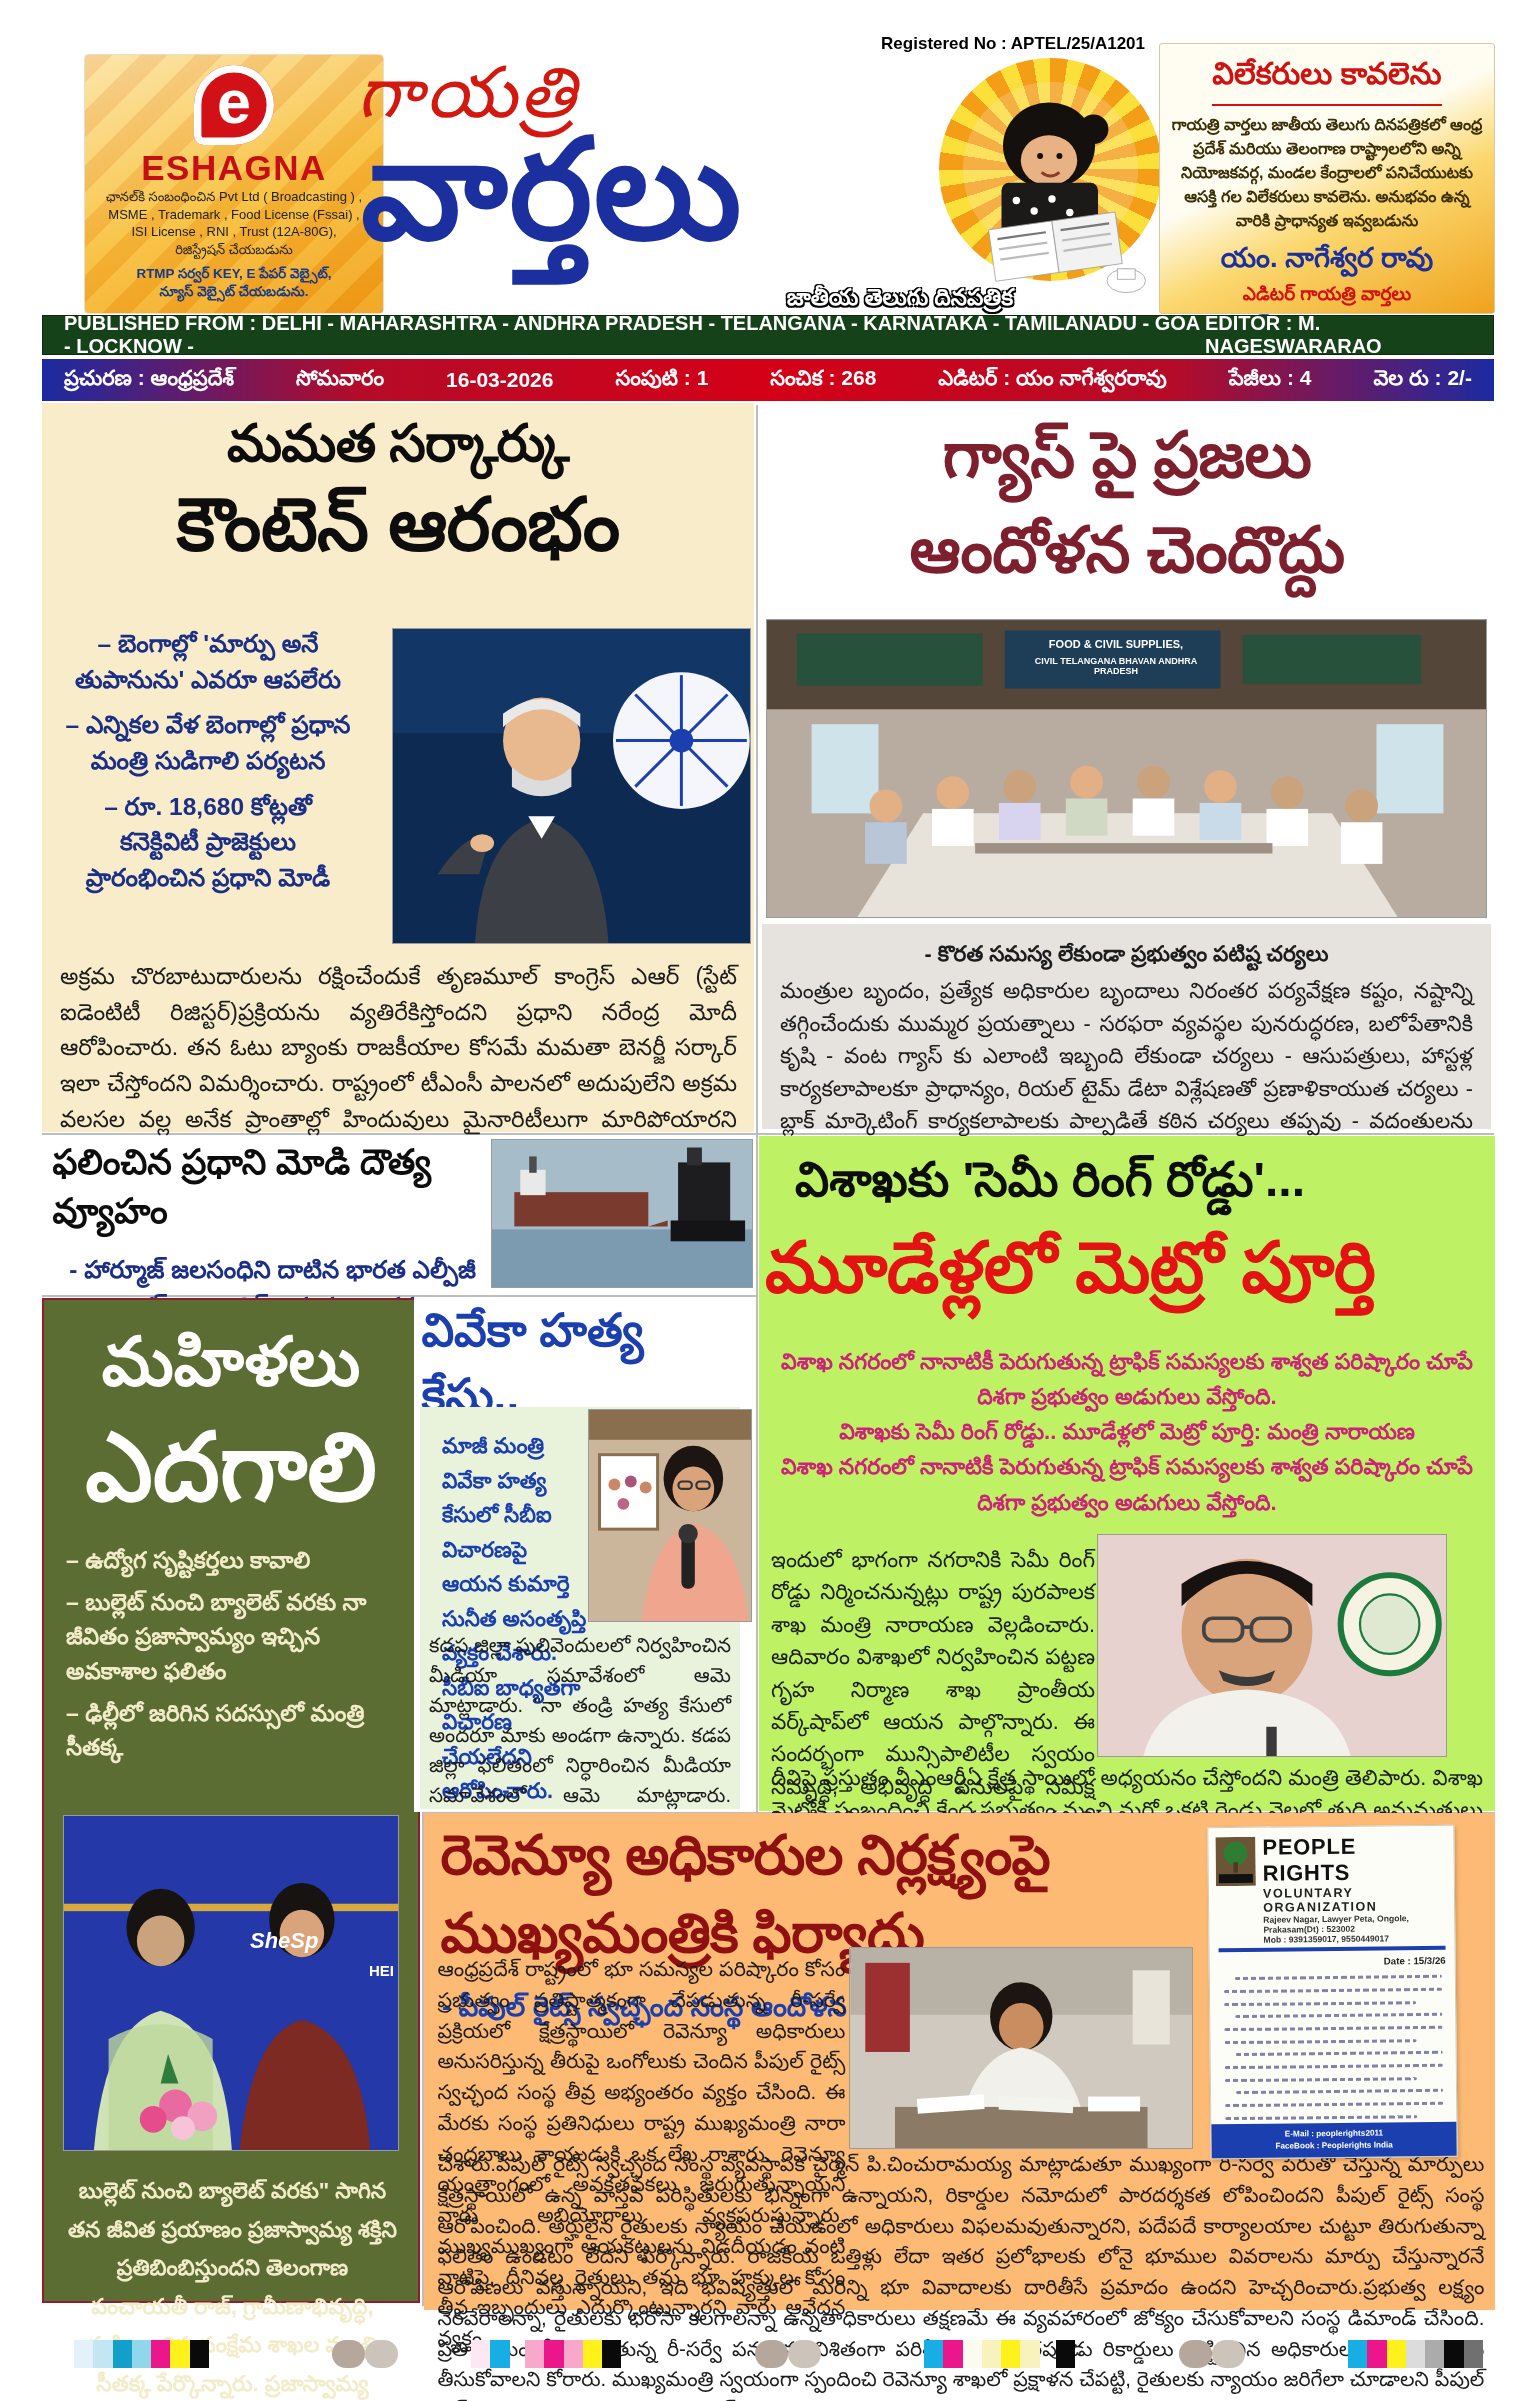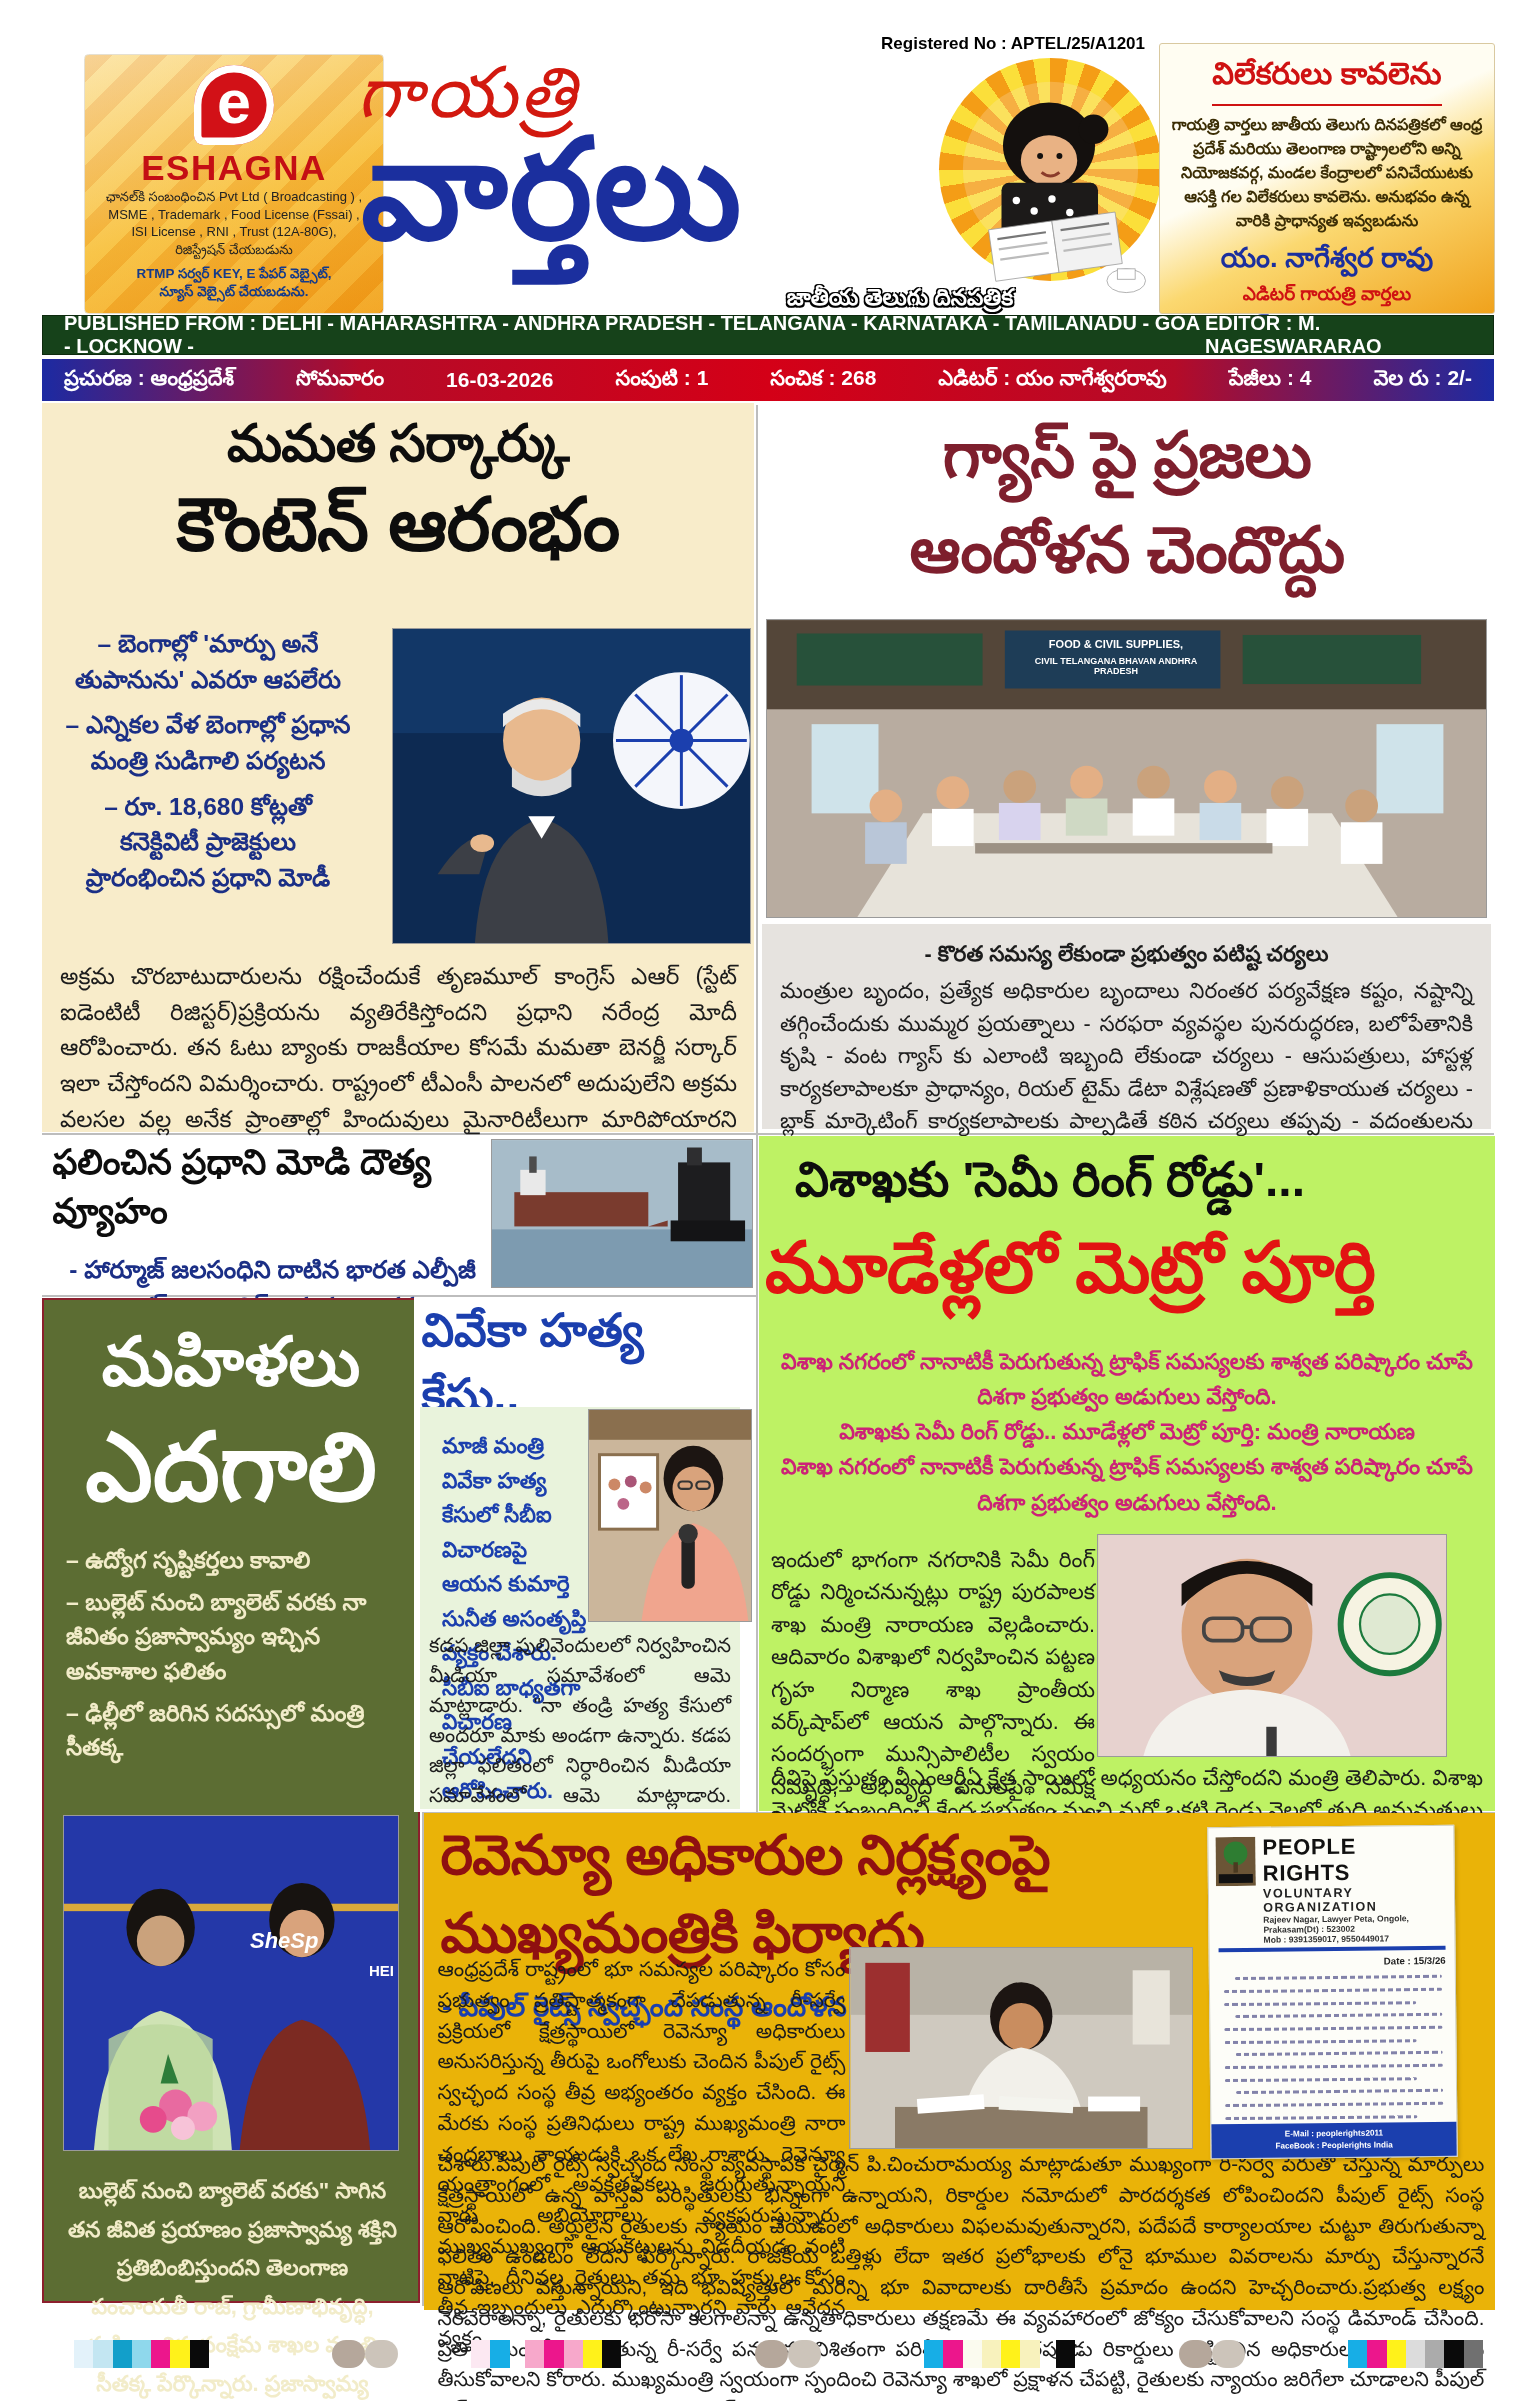--- a/index.html
+++ b/index.html
@@ -56,21 +56,21 @@
   .pink-intro{color:#cc2277;font-size:22px;font-weight:bold;line-height:1.6;}
   .olive{background:#5c6d33;border:2.2px solid #8c1f2d;}
   .olive-title1{color:#fff;font-size:68px;font-weight:bold;}
   .olive-title2{color:#fff;font-size:95px;font-weight:bold;line-height:1.05;}
   .olive-item{color:#f2ecc9;font-weight:bold;font-size:23px;line-height:1.5;margin-bottom:7.4px;}
   .olive-item::before{content:"–  ";}
   .olive-body{color:#f2ecc9;font-size:22px;font-weight:bold;line-height:1.75;text-align:center;}
   .viveka-title{color:#1b3fae;font-size:46px;font-weight:bold;}
   .viveka-sub{color:#1b3fae;font-size:30.5px;font-weight:bold;}
   .viveka-lead{color:#1b3fae;font-size:21.6px;font-weight:bold;line-height:1.6;}
-  .pale{background:#eab308;}
+  .pale{background:#fdba74;}
   .rev-head{color:#8f1010;font-size:55px;font-weight:bold;letter-spacing:-0.7px;}
   .rev-sub{color:#1b3fae;font-size:27.5px;font-weight:bold;}
   .small-body{font-size:20.5px;color:#1c1c1c;line-height:1.5;}
   
   .ph{position:absolute;overflow:hidden;border:0.7px solid #9a9a9a;}
   .sign{position:absolute;color:#fff;font-weight:bold;}
   
   .letter{background:#fdfdf8;border:0.7px solid #cfcfc0;box-shadow:1.5px 2.2px 4.5px rgba(0,0,0,.2);
       transform:rotate(-.6deg);padding:7.4px 9px 0 9px;}
   .lh-org{font-size:22px;font-weight:bold;color:#111;letter-spacing:0.7px;}

